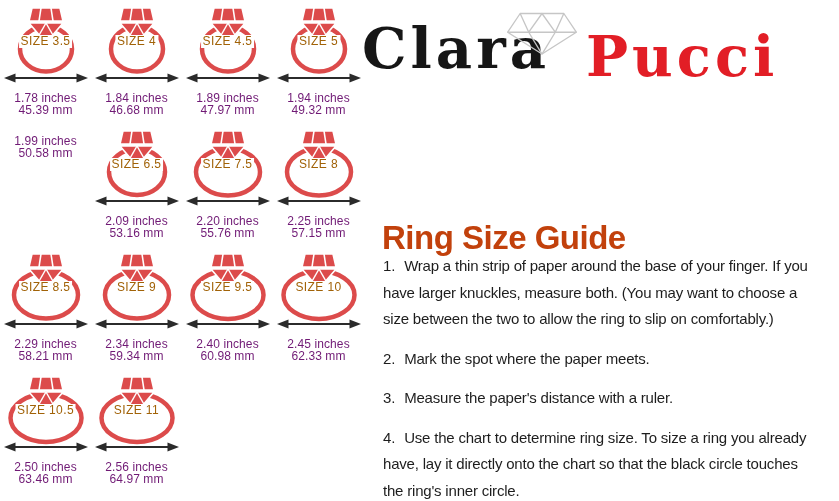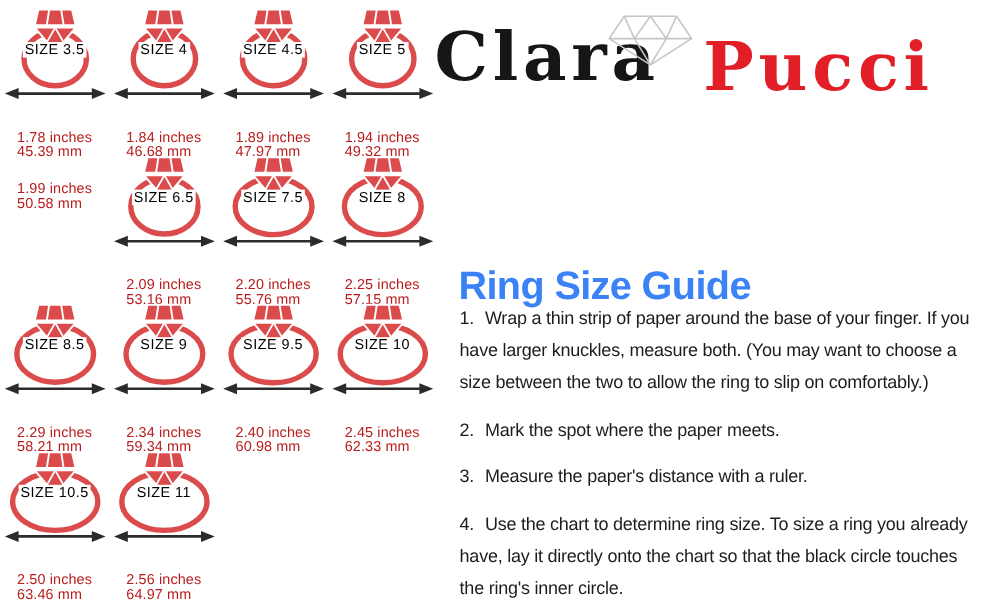--- a/index.html
+++ b/index.html
@@ -17,39 +17,39 @@
   .ringwrap{position:relative;width:90px;height:80px;}
   .ringsvg{display:block;width:90px;height:80px;}
   .band{fill:none;stroke:#DC4B4B;stroke-width:4.5px;}
   .r1 .band{rx:26px;ry:22.5px;}
   .r2 .band{rx:28px;ry:23px;}
   .r3 .band{rx:32px;ry:23.5px;}
   .r4 .band{rx:35.5px;ry:24px;}
   .size-label{
     position:absolute;top:29px;left:50%;transform:translateX(-50%);
     background:#ffffff;padding:0 2px;white-space:nowrap;
-    font-size:12px;letter-spacing:.4px;color:#000000;line-height:13px;
+    font-size:12px;letter-spacing:.4px;color:#a16207;line-height:13px;
   }
   .meas{
-    margin-top:23px;text-align:left;color:#b91c1c;
+    margin-top:7px;text-align:center;color:#701a75;
     font-size:12px;line-height:11.5px;letter-spacing:.1px;
   }
   
   .logo{position:absolute;left:360px;top:4px;width:450px;height:96px;}
   .brand-word{
     position:absolute;font-family:"DejaVu Serif",serif;font-weight:600;
     font-size:56px;letter-spacing:4px;line-height:60px;
   }
   .clara{left:2px;top:14px;color:#161616;}
   .pucci{left:226px;top:22px;color:#E21E26;}
   .brand-diamond{position:absolute;left:143px;top:4px;width:78px;height:50px;}
   
   .guide-title{
     position:absolute;left:382px;top:197px;
-    font-size:33px;font-weight:700;letter-spacing:-.5px;color:#3b82f6;
+    font-size:33px;font-weight:700;letter-spacing:-.5px;color:#c2410c;
   }
   .steps{
     position:absolute;left:383px;top:253px;width:453px;
     font-size:15px;line-height:26.5px;letter-spacing:-.2px;color:#1d1d1d;
   }
   .steps p{margin:0 0 13px 0;}
   .step-num{margin-right:9px;}
   .step-text{white-space:pre-line;}
   .defs{position:absolute;width:0;height:0;overflow:hidden;}
 </style>

